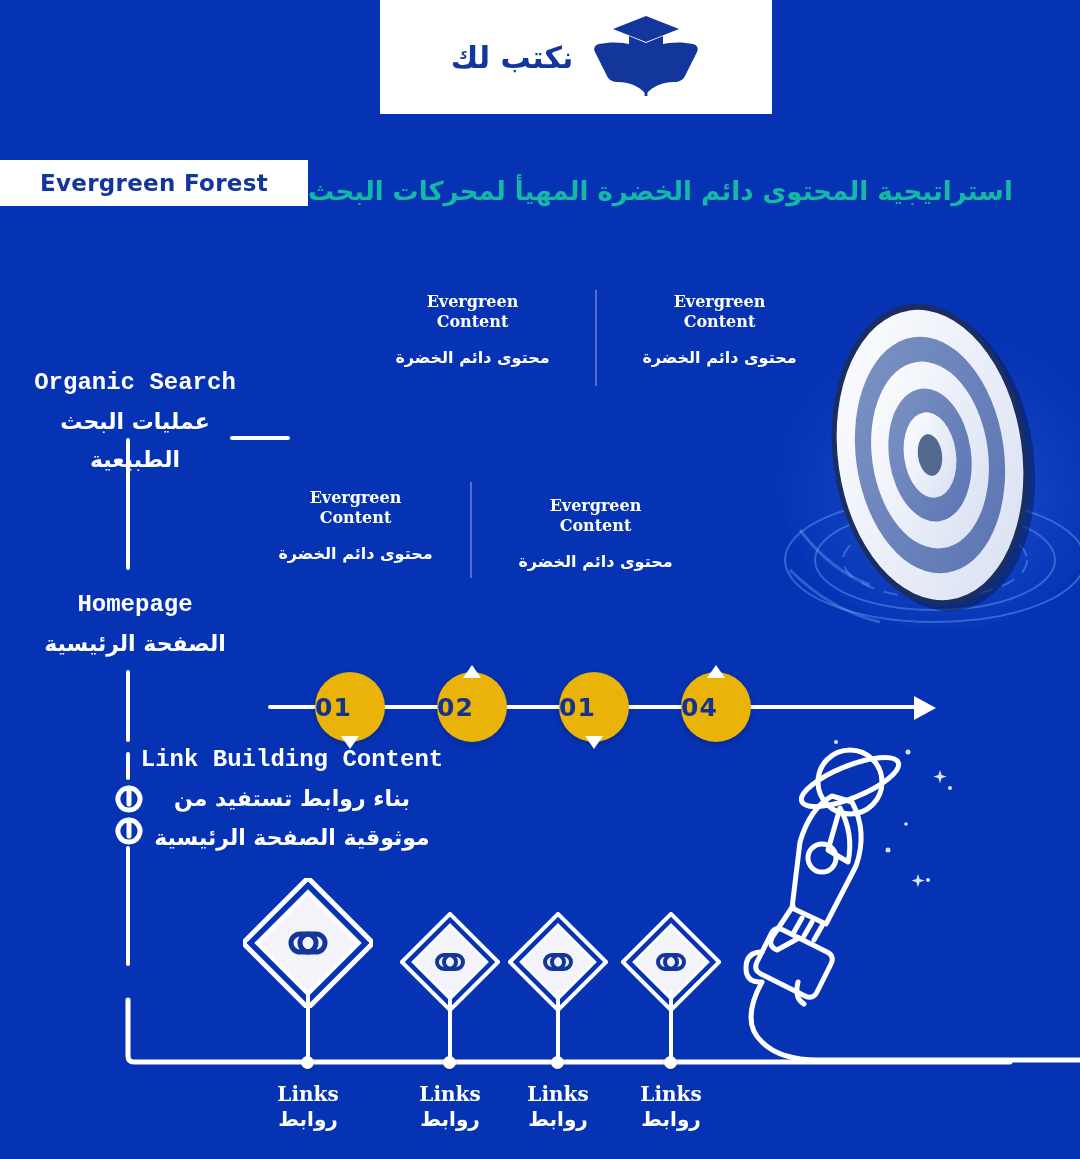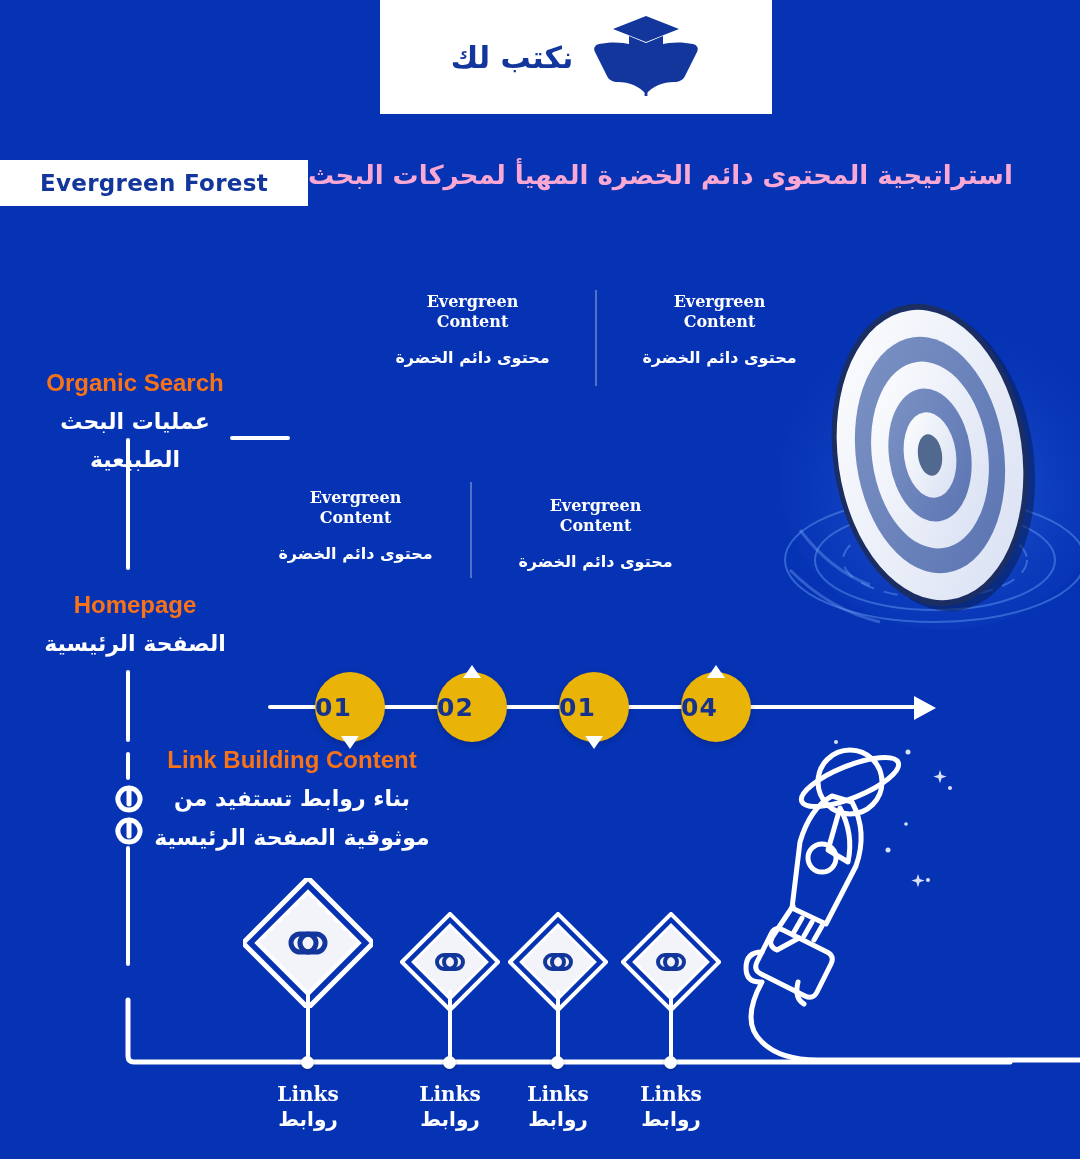--- a/index.html
+++ b/index.html
@@ -21,34 +21,34 @@
   #logo-text{
     font-family:"DejaVu Sans", sans-serif;
     font-size:30px; font-weight:bold; color:#12369B;
     direction:rtl;
   }
   #logo-mark{ width:110px; height:86px; }
 
   
   #title-row{
     position:absolute; left:0; top:160px; width:1068px; height:46px;
-    display:flex; align-items:flex-start;
+    display:flex; align-items:flex-end;
   }
   #title-badge{
     background:#ffffff; color:#12369B;
     width:308px; height:46px;
     display:flex; align-items:center; justify-content:center;
     font-family:"DejaVu Sans", sans-serif;
     font-size:23px; font-weight:bold; letter-spacing:.3px;
   }
   #title-ar{
     flex:1; display:flex; align-items:center; justify-content:flex-end;
     padding-right:12px; direction:rtl;
     font-family:"DejaVu Sans", sans-serif;
-    font-size:26px; font-weight:bold; color:#f9a8d4;
+    font-size:26px; font-weight:bold; color:#14b8a6;
     white-space:nowrap;
   }
 
   
   #target-art{ position:absolute; left:770px; top:230px; width:330px; height:440px; }
 
   
   #timeline{ position:absolute; left:0; top:270px; width:800px; height:330px; }
   .tl-track{
     position:absolute; left:268px; top:435px; width:660px; height:4px;
@@ -84,21 +84,21 @@
   }
 
   
   #left-rail{ position:absolute; left:0; top:360px; width:420px; height:740px; }
   .rail-seg{ position:absolute; left:126px; width:4px; background:#ffffff; border-radius:2px; }
   .rail-stub{
     position:absolute; top:76px; left:230px; width:60px; height:4px;
     background:#ffffff; border-radius:2px;
   }
   .branch-label{ position:absolute; text-align:center; line-height:1.26; }
-  .branch-label .en{ font-family:Liberation Sans, sans-serif; font-weight:bold; color:#f97316; }
+  .branch-label .en{ font-family:Liberation Mono, monospace; font-weight:bold; color:#ffffff; }
   .branch-label .ar{
     font-family:"DejaVu Sans", sans-serif; font-weight:bold; color:#ffffff; direction:rtl; margin-top:10px;
   }
   #organic-label{ left:10px; top:8px; width:250px; }
   #organic-label .en{ font-size:24px; }
   #organic-label .ar{ font-size:22px; }
   #homepage-label{ left:10px; top:230px; width:250px; }
   #homepage-label .en{ font-size:24px; }
   #homepage-label .ar{ font-size:22px; }
   #linkbuild-label{ left:132px; top:385px; width:320px; }

